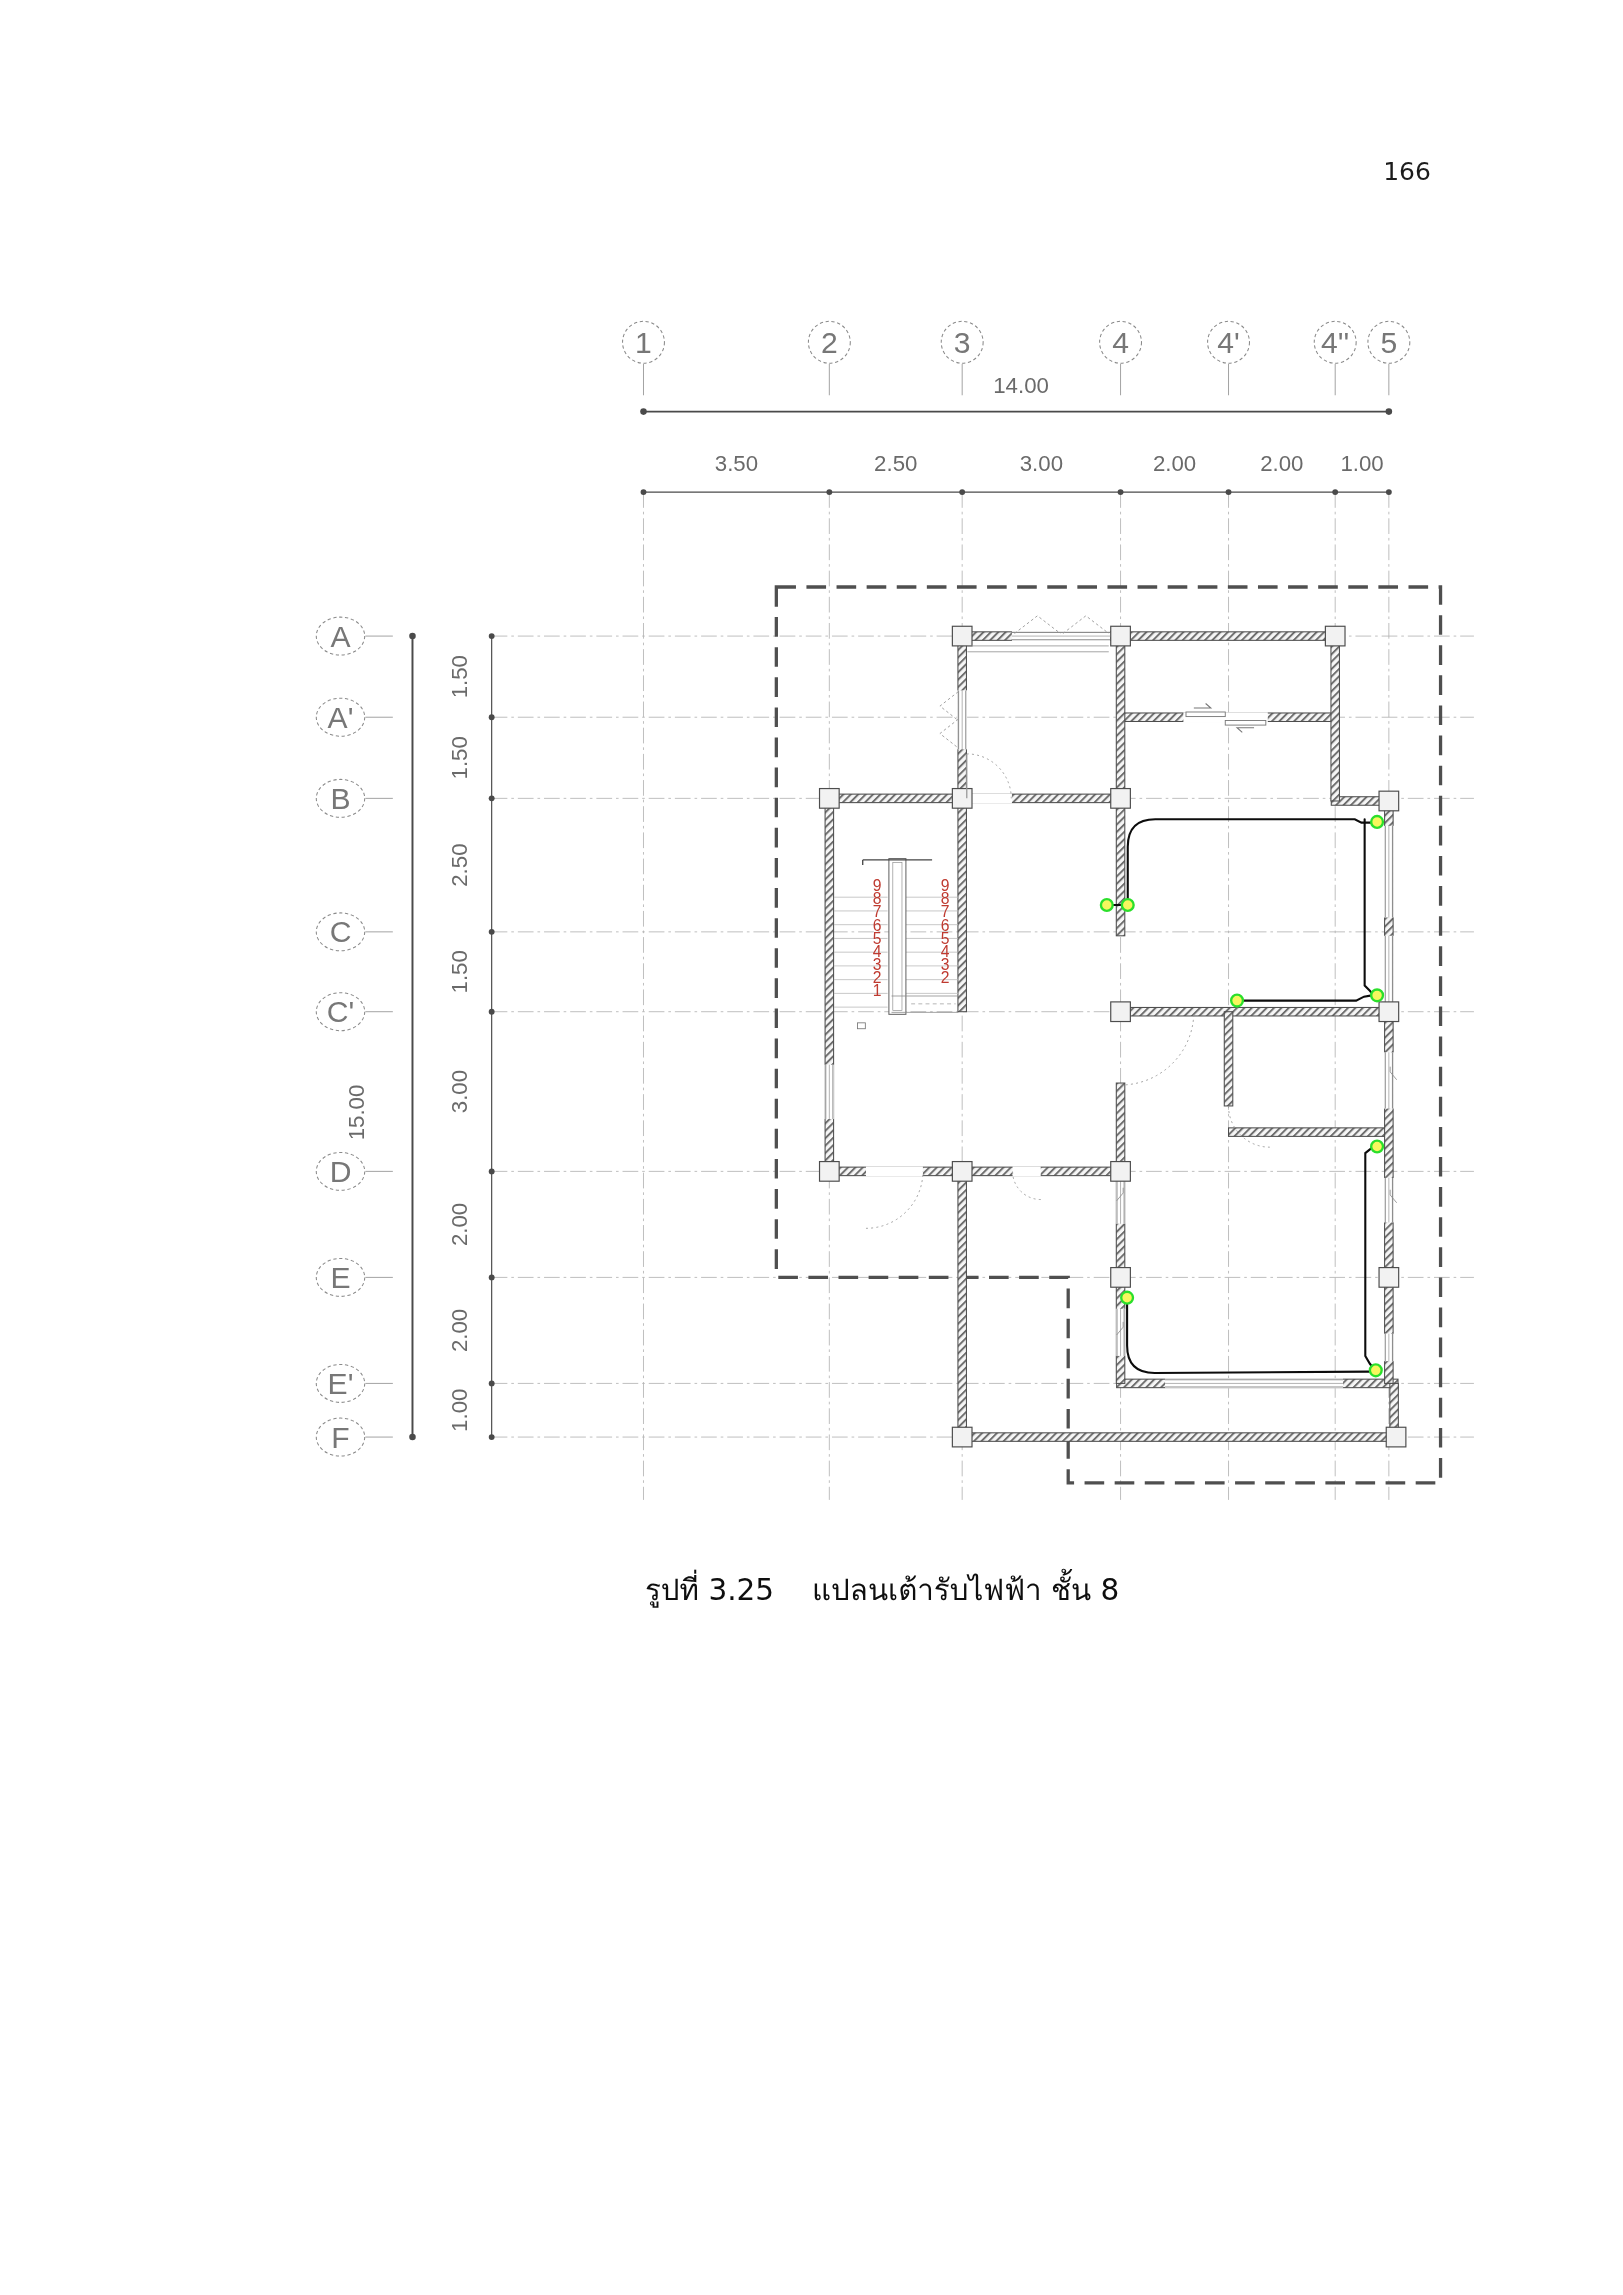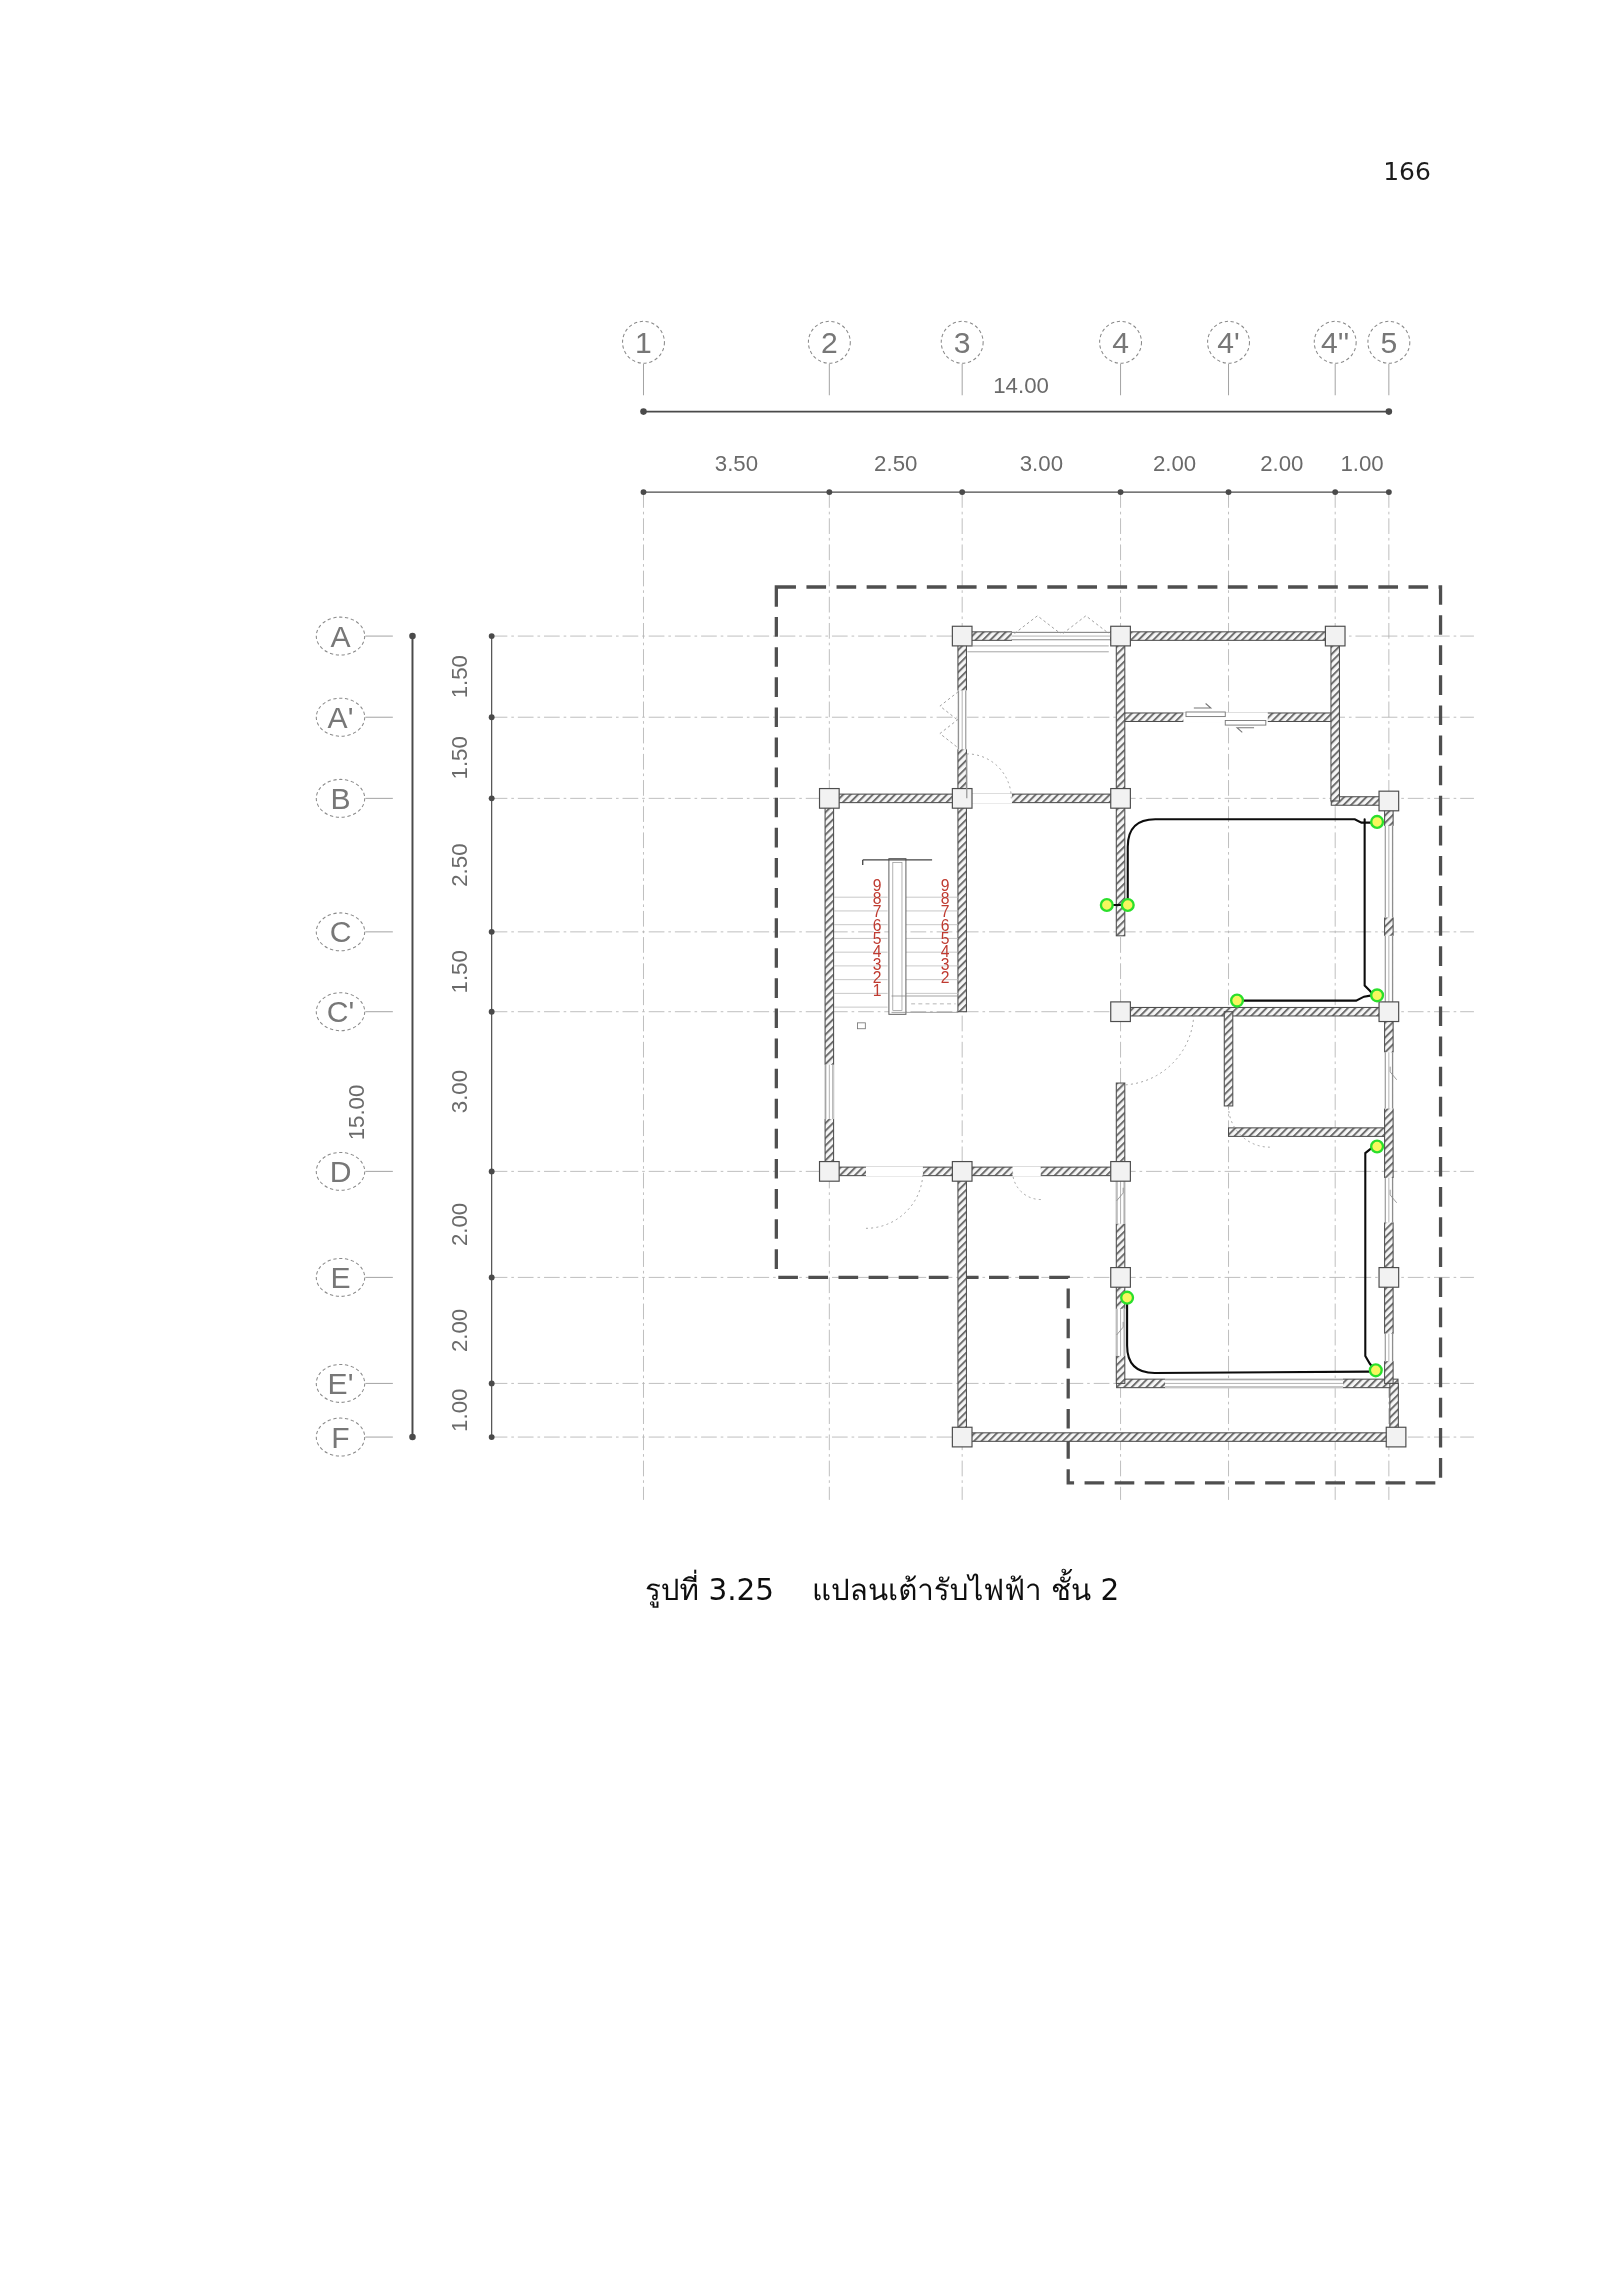--- a/index.html
+++ b/index.html
@@ -312,15 +312,15 @@
         <circle cx="1723" cy="1383" r="9" fill="#f7f75e" stroke="#2bdf2b" stroke-width="3.6"></circle>
         <circle cx="2104" cy="1256" r="9" fill="#f7f75e" stroke="#2bdf2b" stroke-width="3.6"></circle>
         <circle cx="1890" cy="1529" r="9" fill="#f7f75e" stroke="#2bdf2b" stroke-width="3.6"></circle>
         <circle cx="2104" cy="1521" r="9" fill="#f7f75e" stroke="#2bdf2b" stroke-width="3.6"></circle>
         <circle cx="2104" cy="1752" r="9" fill="#f7f75e" stroke="#2bdf2b" stroke-width="3.6"></circle>
         <circle cx="1722" cy="1983" r="9" fill="#f7f75e" stroke="#2bdf2b" stroke-width="3.6"></circle>
         <circle cx="2102" cy="2094" r="9" fill="#f7f75e" stroke="#2bdf2b" stroke-width="3.6"></circle>
       </g>
     </svg>
 
-  <div id="caption"><span>รูปที่ 3.25</span><span class="gap"></span><span>แปลนเต้ารับไฟฟ้า ชั้น 2</span></div>
+  <div id="caption"><span>รูปที่ 3.25</span><span class="gap"></span><span>แปลนเต้ารับไฟฟ้า ชั้น 8</span></div>
 </div>
 
 
 </body></html>

